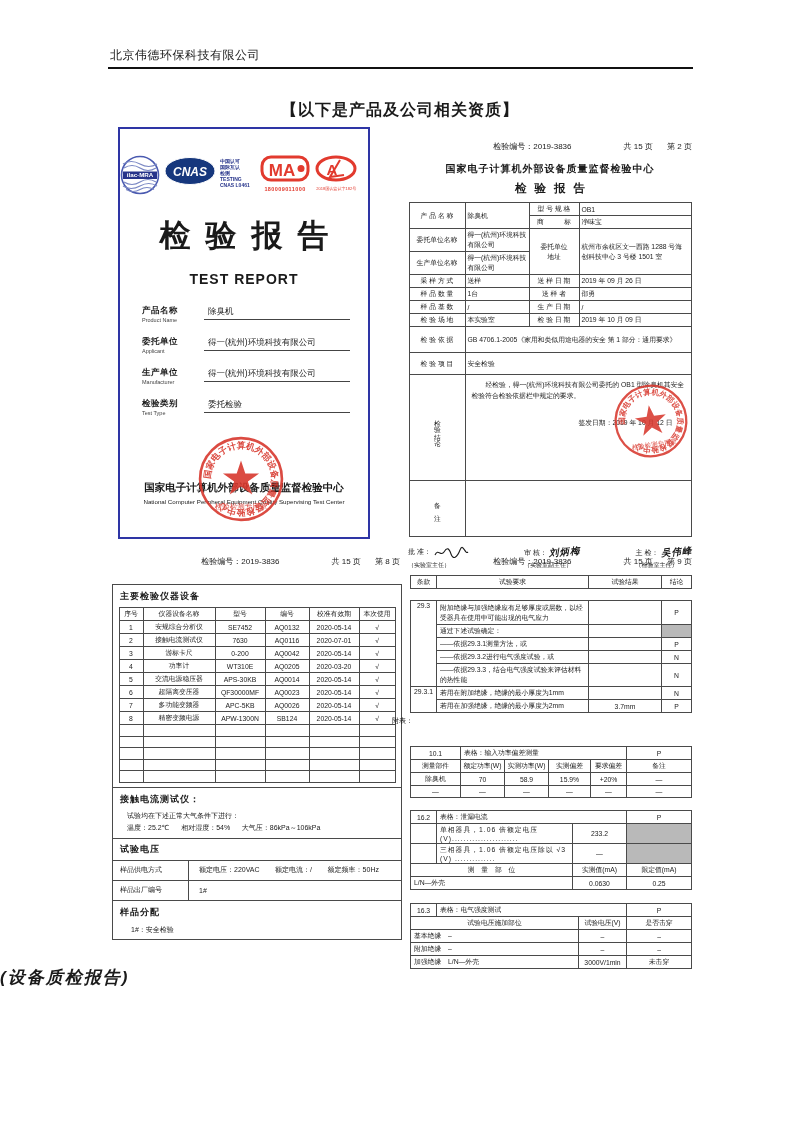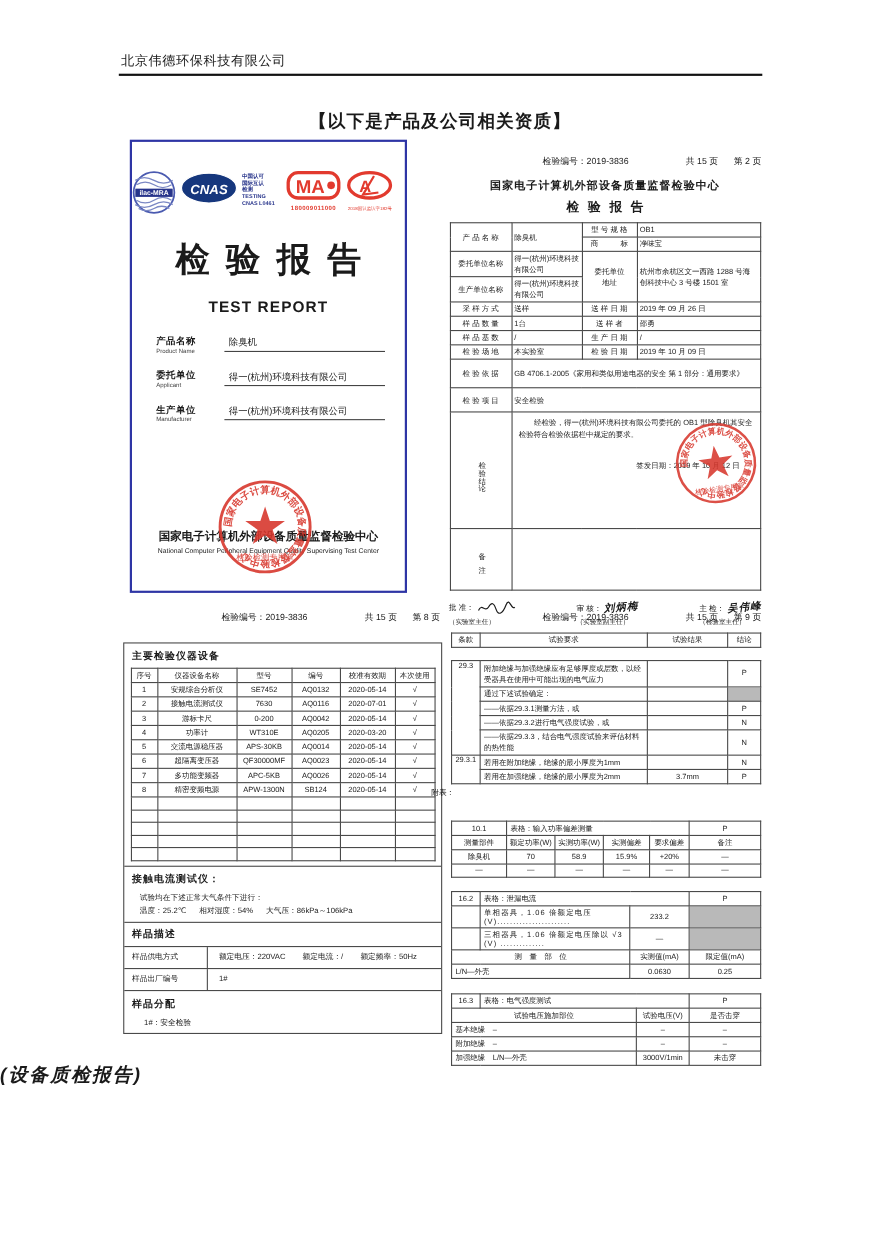--- a/index.html
+++ b/index.html
@@ -151,20 +151,25 @@
         </div>
         <div class="cert-field">
           <div class="cf-label">委托单位</div>
           <div class="cf-en">Applicant</div>
           <div class="cf-value">得一(杭州)环境科技有限公司</div>
         </div>
         <div class="cert-field">
           <div class="cf-label">生产单位</div>
           <div class="cf-en">Manufacturer</div>
           <div class="cf-value">得一(杭州)环境科技有限公司</div>
+        </div>
+        <div class="cert-field">
+          <div class="cf-label">检验类别</div>
+          <div class="cf-en">Test Type</div>
+          <div class="cf-value">委托检验</div>
         </div>
     </div>
 
     <div class="cert-org">国家电子计算机外部设备质量监督检验中心</div>
     <div class="cert-org-en">National Computer Peripheral Equipment Quality Supervising Test Center</div>
 
     <svg class="cert-stamp" viewBox="0 0 100 100">
       <circle cx="50" cy="50" r="46.5" fill="none" stroke="#d8382e" stroke-width="3"></circle>
       <text font-size="10" font-weight="bold" fill="#d8382e"><textPath href="#stamp-arc">国家电子计算机外部设备质量监督检验中心</textPath></text>
       <polygon points="50,29 54.9,43.8 70.5,43.8 57.8,52.9 62.7,67.7 50,58.5 37.3,67.7 42.2,52.9 29.5,43.8 45.1,43.8" fill="#d8382e"></polygon>
@@ -430,21 +435,21 @@
         </tbody>
       </table>
 
       <div class="p3-env">
         <div class="p3-sec-title">接触电流测试仪：</div>
         <div class="p3-env-line">试验均在下述正常大气条件下进行：</div>
         <div class="p3-env-line">温度：25.2℃      相对湿度：54%      大气压：86kPa～106kPa</div>
       </div>
 
       <div class="p3-sub">
-        <div class="p3-subtitle">样品描述</div>
+        <div class="p3-subtitle">试验电压</div>
         <div class="p3-row">
           <div class="lab">样品供电方式</div>
           <div class="val">额定电压：220VAC        额定电流：/        额定频率：50Hz</div>
         </div>
         <div class="p3-row">
           <div class="lab">样品出厂编号</div>
           <div class="val">1#</div>
         </div>
       </div>
 

